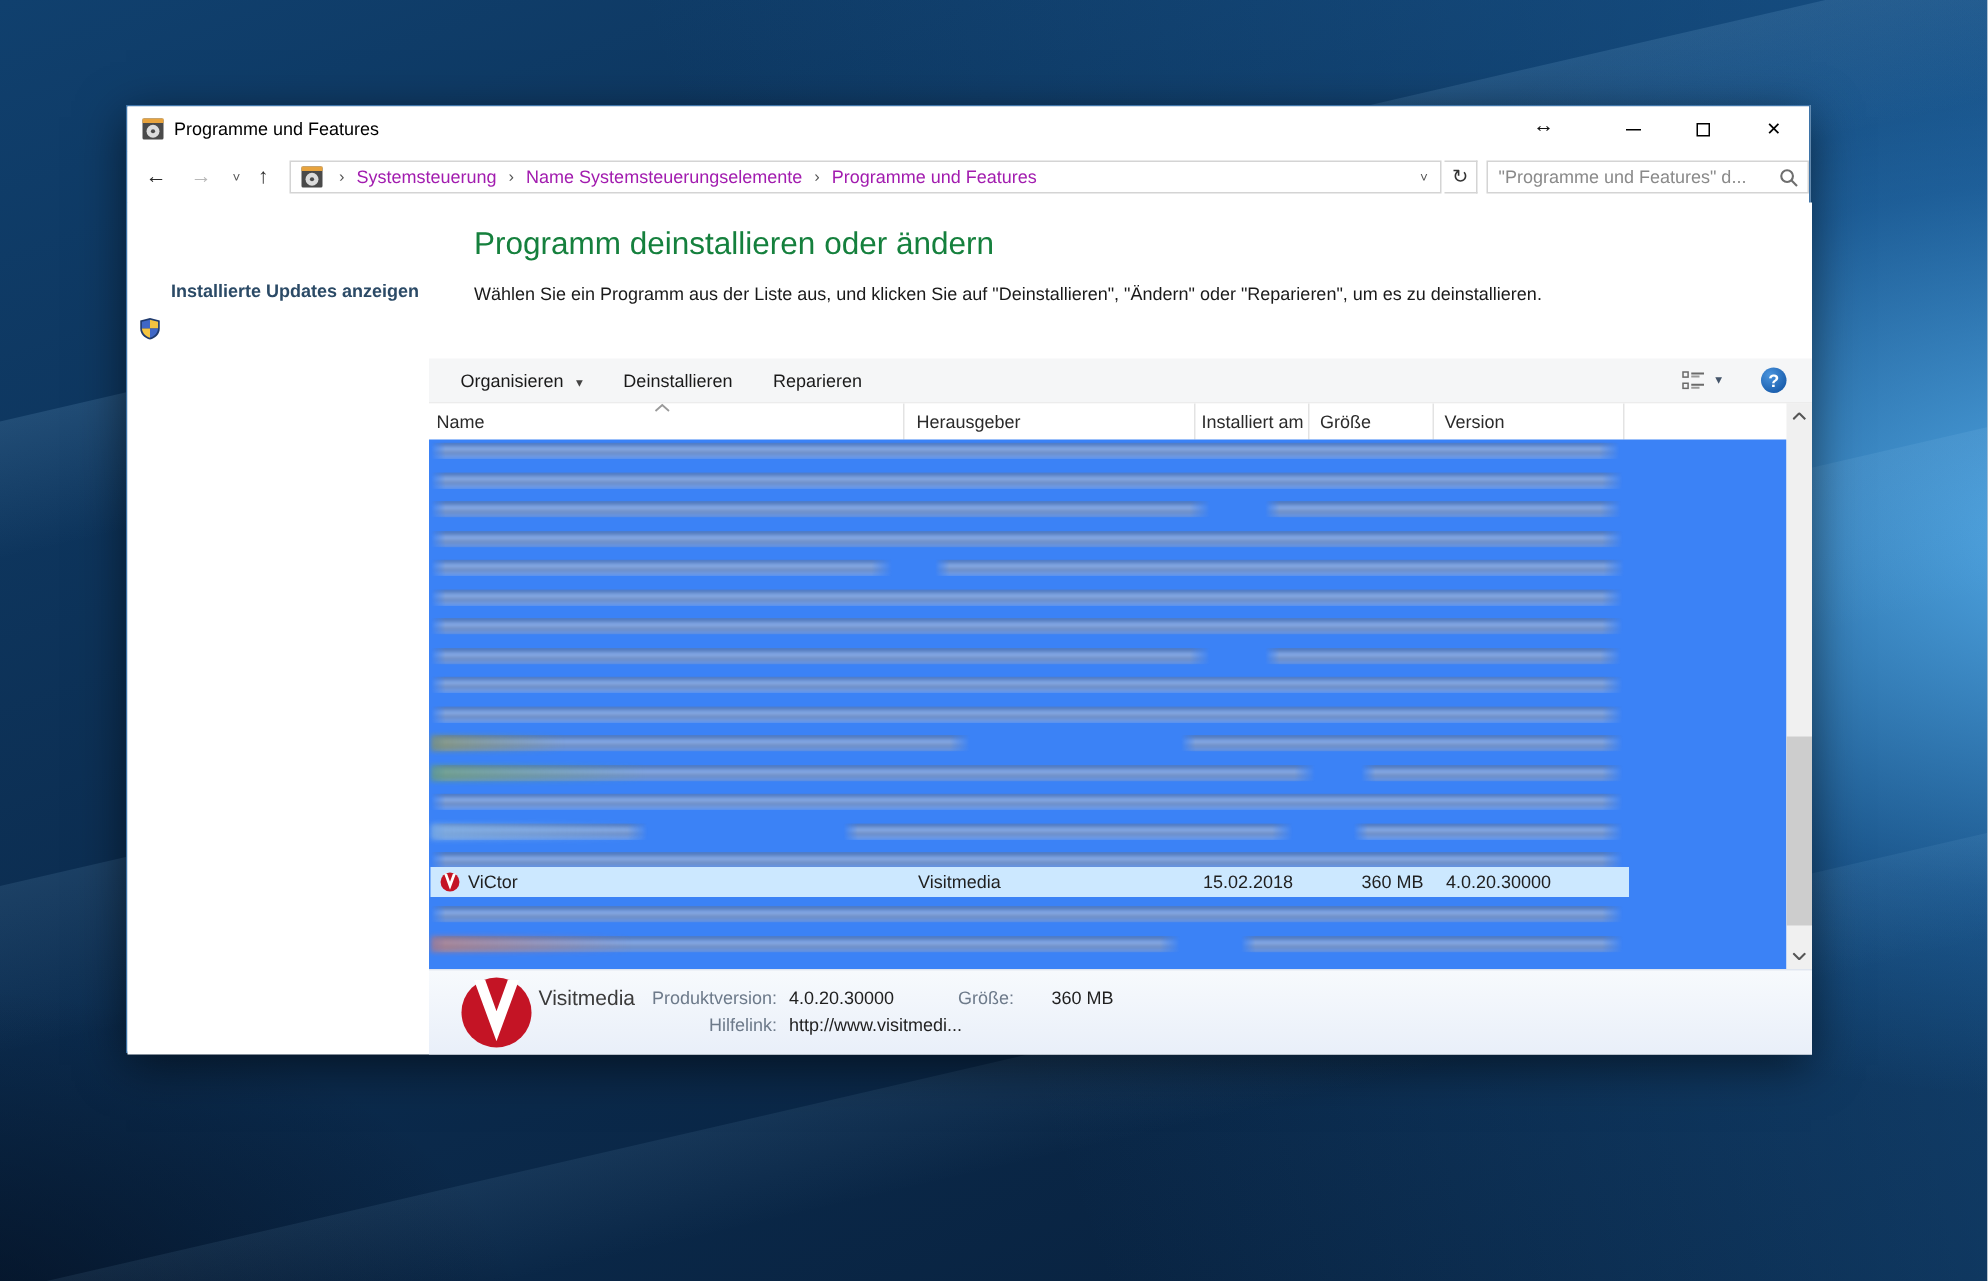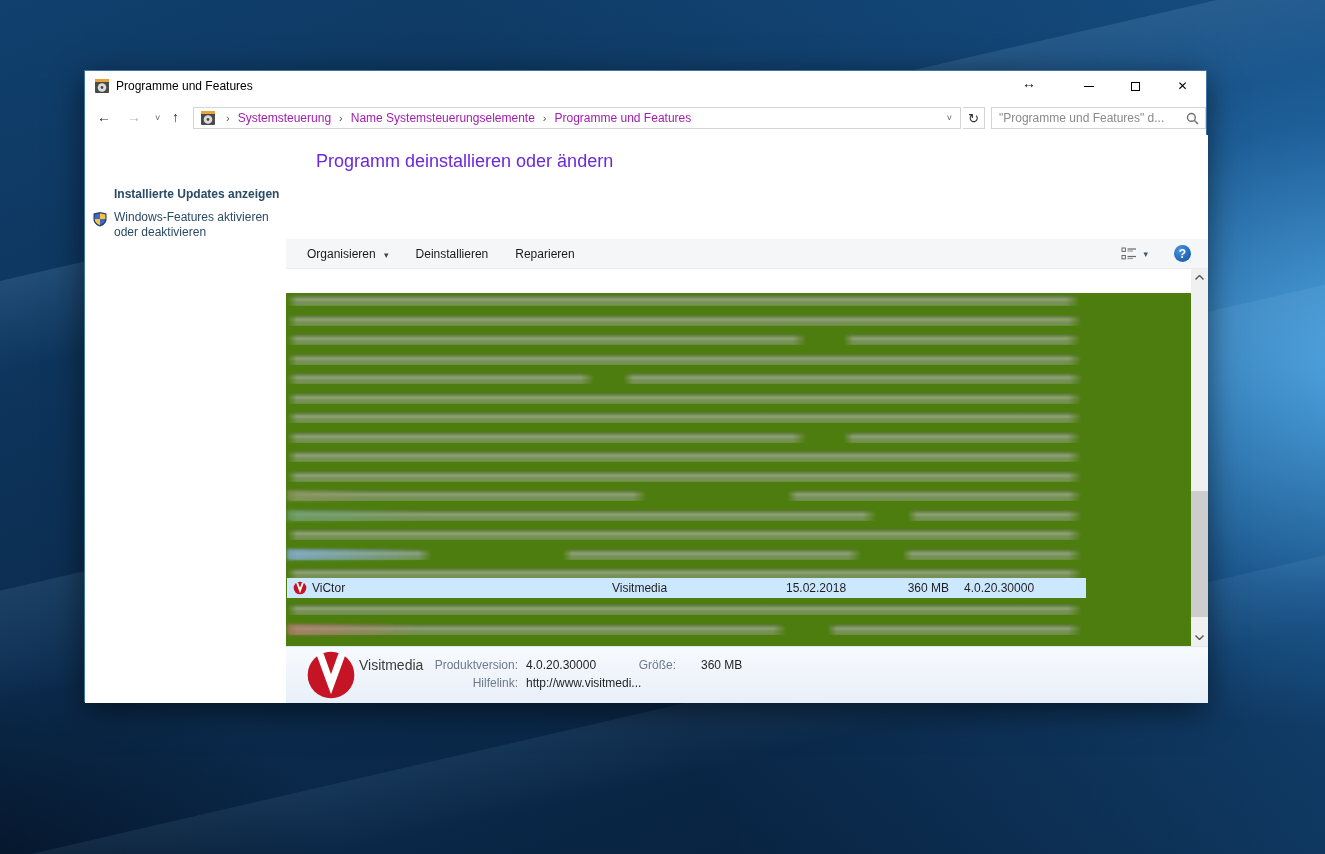--- a/index.html
+++ b/index.html
@@ -47,40 +47,40 @@
   .searchbox input::placeholder { color:#8a8a8a; }
   .mag { flex:0 0 auto; margin-right:6px; }
 
   
   .sidebar { position:absolute; left:0; top:64px; width:201px; height:568px; background:#fff; }
   .side-item { position:absolute; left:29px; width:166px; color:#2b4a66; line-height:15px; cursor:pointer; }
   .shield { position:absolute; left:7px; top:76px; width:16px; height:16px; }
 
   
   .main { position:absolute; left:201px; top:64px; width:922px; height:568px; background:#fff; }
-  .heading { position:absolute; left:30px; top:16px; font-size:18px; color:#6d28d9; }
+  .heading { position:absolute; left:30px; top:16px; font-size:21px; color:#15803d; }
   .descr { position:absolute; left:30px; top:54px; color:#1a1a1a; }
 
   .toolbar { position:absolute; left:0; top:104px; width:922px; height:30px; background:#f5f6f7;
     border-bottom:1px solid #ececec; display:flex; align-items:center; }
   .tool { color:#1a1a1a; margin-left:15px; padding:0 6px; white-space:nowrap; }
   .tool .drop { font-size:9px; color:#444; margin-left:5px; }
   .tb-right { margin-left:auto; display:flex; align-items:center; }
   .viewicon { width:16px; height:13px; margin-right:6px; }
   .view-drop { font-size:9px; color:#44556a; margin-right:26px; }
   .helpbtn { width:17px; height:17px; border-radius:50%; margin-right:17px;
     background:radial-gradient(circle at 35% 30%, #4a94dd, #1b5fae 75%);
     color:#fff; font-weight:bold; font-size:12px; display:flex; align-items:center; justify-content:center; }
 
   .colheader { position:absolute; left:0; top:134px; width:905px; height:24px; background:#fff; color:#2b2b2b; }
   .colcell { position:absolute; top:5px; white-space:nowrap; }
   .colsep { position:absolute; top:0; width:1px; height:24px; background:#e3e3e3; }
   .sortchev { position:absolute; left:150px; top:0px; }
 
-  .listbody { position:absolute; left:0; top:158px; width:905px; height:353px; background:#4d7c0f; overflow:hidden; }
+  .listbody { position:absolute; left:0; top:158px; width:905px; height:353px; background:#3b82f6; overflow:hidden; }
   .redrow { position:absolute; left:1px; height:12px; width:799px; }
   .streak { position:absolute; top:0; height:11px; border-radius:2px; filter:blur(1.4px);
     background:repeating-linear-gradient(180deg, rgba(92,92,97,.70) 0 1px, rgba(178,178,183,.38) 2px 4px,
       rgba(236,236,239,.55) 4px 6px, rgba(118,118,123,.58) 6px 8px, rgba(205,205,210,.40) 8px 11px);
     -webkit-mask-image:linear-gradient(90deg, transparent, #000 10px, #000 calc(100% - 14px), transparent);
     mask-image:linear-gradient(90deg, transparent, #000 10px, #000 calc(100% - 14px), transparent); }
   .tintseg { position:absolute; top:0; height:11px; left:0; border-radius:2px; filter:blur(1.8px); opacity:.8; }
   .tint-olive { background:linear-gradient(90deg, rgba(138,148,92,.85), rgba(138,148,92,0)); }
   .tint-green { background:linear-gradient(90deg, rgba(108,160,110,.85), rgba(108,160,110,0)); }
   .tint-blue  { background:linear-gradient(90deg, rgba(128,175,226,.95), rgba(128,175,226,0)); }
@@ -165,25 +165,25 @@
 
     <div class="sidebar">
       <div class="side-item" style="top:52px;font-weight:bold;">Installierte Updates anzeigen</div>
       <svg class="shield" viewBox="0 0 16 16">
         <path d="M8 1 L14.5 2.6 V8 C14.5 12 11.5 14.4 8 15.4 C4.5 14.4 1.5 12 1.5 8 V2.6 Z" fill="#1f3a6e"></path>
         <path d="M8 2.2 L13.4 3.5 V8 H8 Z" fill="#f5c440"></path>
         <path d="M8 2.2 L2.6 3.5 V8 H8 Z" fill="#3f67c6"></path>
         <path d="M2.6 8 H8 V14.2 C5.2 13.3 2.9 11.2 2.6 8 Z" fill="#f5c440"></path>
         <path d="M13.4 8 H8 V14.2 C10.8 13.3 13.1 11.2 13.4 8 Z" fill="#3f67c6"></path>
       </svg>
-      <div class="side-item" style="top:75px;">Windows-Features aktivieren oder deaktivieren</div>
     </div>
 
     <div class="main">
       <div class="heading">Programm deinstallieren oder ändern</div>
+      <div class="descr">Wählen Sie ein Programm aus der Liste aus, und klicken Sie auf "Deinstallieren", "Ändern" oder "Reparieren", um es zu deinstallieren.</div>
 
       <div class="toolbar">
         <span class="tool">
           <span>Organisieren</span>
           <span class="drop">▾</span>
         </span>
         <span class="tool">Deinstallieren</span>
         <span class="tool">Reparieren</span>
         <span class="tb-right">
           <svg class="viewicon" viewBox="0 0 16 13">
@@ -192,20 +192,35 @@
             <line x1="6.5" y1="2" x2="15" y2="2" stroke="#6a6a6a" stroke-width="1.2"></line>
             <line x1="6.5" y1="4" x2="12" y2="4" stroke="#9a9a9a" stroke-width="1.2"></line>
             <line x1="6.5" y1="9.5" x2="15" y2="9.5" stroke="#6a6a6a" stroke-width="1.2"></line>
             <line x1="6.5" y1="11.5" x2="12" y2="11.5" stroke="#9a9a9a" stroke-width="1.2"></line>
           </svg>
           <span class="view-drop">▾</span>
           <span class="helpbtn">?</span>
         </span>
       </div>
 
+      <div class="colheader">
+        <svg class="sortchev" width="11" height="6" viewBox="0 0 11 6">
+          <polyline points="1,5 5.5,1 10,5" fill="none" stroke="#9a9a9a" stroke-width="1.2"></polyline>
+        </svg>
+        <span class="colcell" style="left:5px;">Name</span>
+        <span class="colcell" style="left:325px;">Herausgeber</span>
+        <span class="colcell" style="left:515px;">Installiert am</span>
+        <span class="colcell" style="left:594px;">Größe</span>
+        <span class="colcell" style="left:677px;">Version</span>
+        <span class="colsep" style="left:316px;"></span>
+        <span class="colsep" style="left:510px;"></span>
+        <span class="colsep" style="left:586px;"></span>
+        <span class="colsep" style="left:669px;"></span>
+        <span class="colsep" style="left:796px;"></span>
+      </div>
 
       <div class="listbody">
         <div id="rows-above">
             <div class="redrow" style="top: 2px;">
               <div class="streak" style="left: 0px; width: 793px;"></div>
             </div>
             <div class="redrow" style="top: 21.5px;">
               <div class="streak" style="left: 0px; width: 795px;"></div>
             </div>
             <div class="redrow" style="top: 41px;">
@@ -259,21 +274,21 @@
             </div>
           </div>
 
         <div class="selrow">
           <svg class="progicon" viewBox="0 0 60 60">
             <circle cx="30" cy="30" r="27" fill="#c41425"></circle>
             <path d="M13 6 L30 52 L47 6 L38.5 6 L30 29 L21.5 6 Z" fill="#fff"></path>
           </svg>
           <span class="selcell" style="left:25px;">ViCtor</span>
           <span class="selcell" style="left:325px;">Visitmedia</span>
-          <span class="selcell" style="left:499px;">15.02.2018</span>
+          <span class="selcell" style="left:515px;">15.02.2018</span>
           <span class="selcell" style="left:586px;width:76px;text-align:right;">360 MB</span>
           <span class="selcell" style="left:677px;">4.0.20.30000</span>
         </div>
 
         <div id="rows-below">
             <div class="redrow" style="top: 311px;">
               <div class="streak" style="left: 0px; width: 795px;"></div>
             </div>
             <div class="redrow" style="top: 330.5px;">
               <div class="streak" style="left: 0px; width: 500px;"></div>

